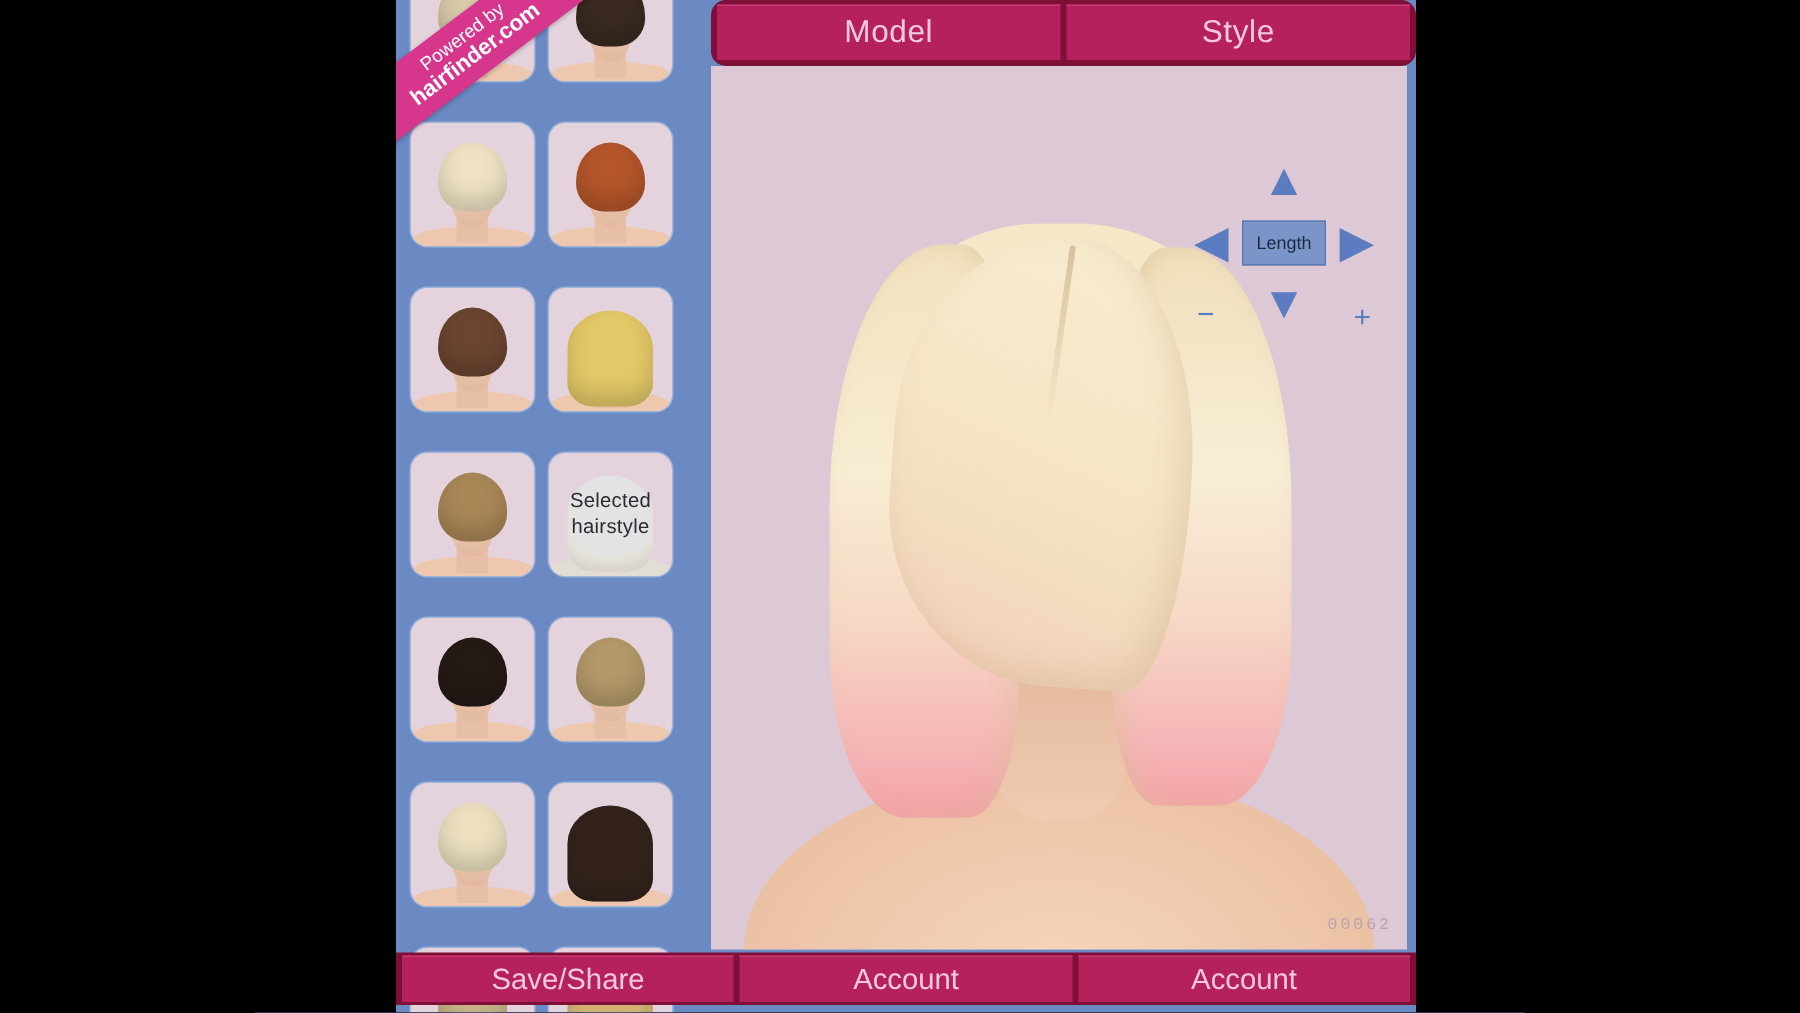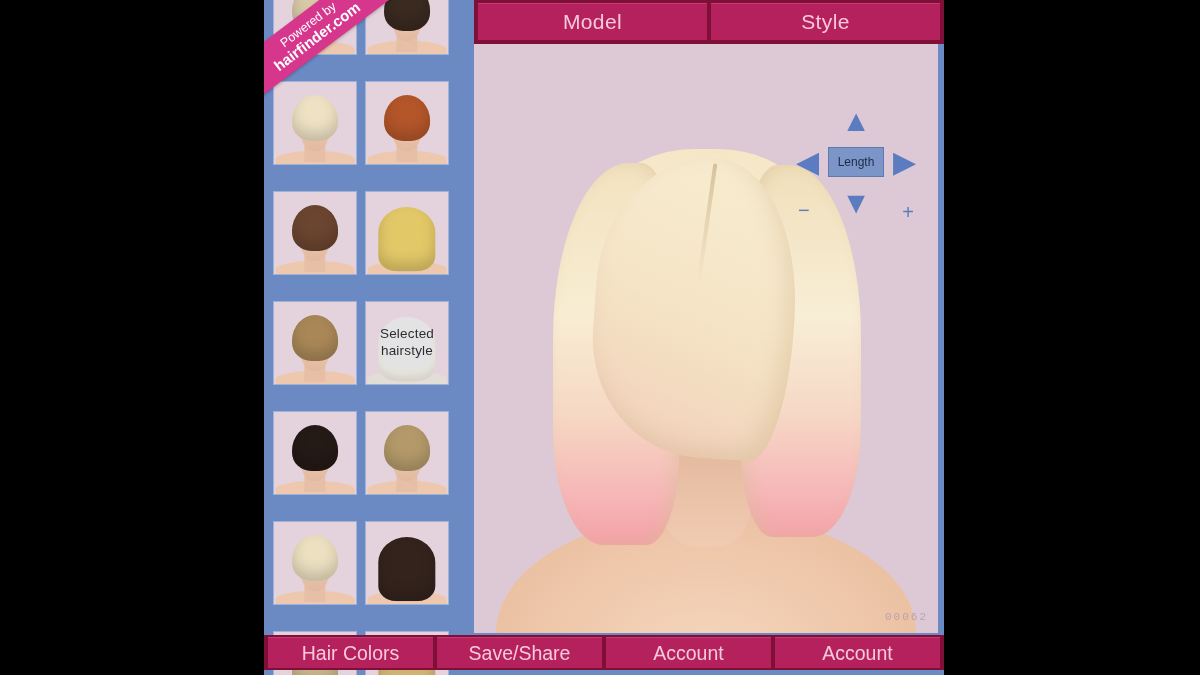--- a/index.html
+++ b/index.html
@@ -18,20 +18,21 @@
     background:#6b8ac4;overflow:hidden;
   }
 
   
   .topbar{
     position:absolute;left:210px;top:0;width:470px;height:44px;
     background:#7e1038;
     display:flex;align-items:stretch;
     padding:3px 4px 4px 4px;box-sizing:border-box;
     gap:4px;
+    border-radius:10px;
   }
   .tab{
     flex:1;background:#b4215c;
     display:flex;align-items:center;justify-content:center;
     color:#f7c9dc;font-size:21px;letter-spacing:.4px;
     cursor:pointer;user-select:none;
     border-top:1px solid #c83a72;
     box-sizing:border-box;
   }
 
@@ -41,21 +42,21 @@
     background:#6b8ac4;
     overflow:hidden;box-sizing:border-box;
   }
   .thumbgrid{
     position:absolute;left:0;top:-52px;width:210px;
     display:flex;flex-wrap:wrap;
     padding:8px 0 0 10px;box-sizing:border-box;
     gap:12px 10px;
   }
   .thumb{
-    width:82px;height:82px;border-radius:0;
+    width:82px;height:82px;border-radius:11px;
     background:#e4d3dc;
     position:relative;overflow:hidden;cursor:pointer;
     box-shadow:0 0 0 1px rgba(255,255,255,.35);
     flex:0 0 auto;
     margin-top:16px;
   }
   .thumb .face{position:absolute;left:0;top:0;width:100%;height:100%;}
   
   .face .skin{
     position:absolute;left:50%;top:30%;width:38%;height:54%;
@@ -441,20 +442,19 @@
         <span class="arrow right">▶</span>
         <div class="resetbtn">Length</div>
         <span class="zoomctl minus">−</span>
         <span class="zoomctl plus">+</span>
       </div>
 
       <div class="watermark">00062</div>
     </div>
 
     <div class="bottombar" id="bottombar">
-        <div class="botbtn">Hair Colors</div>
         <div class="botbtn">Save/Share</div>
         <div class="botbtn">Account</div>
         <div class="botbtn">Account</div>
       </div>
 
   </div>
 </div>
 
 </body></html>

